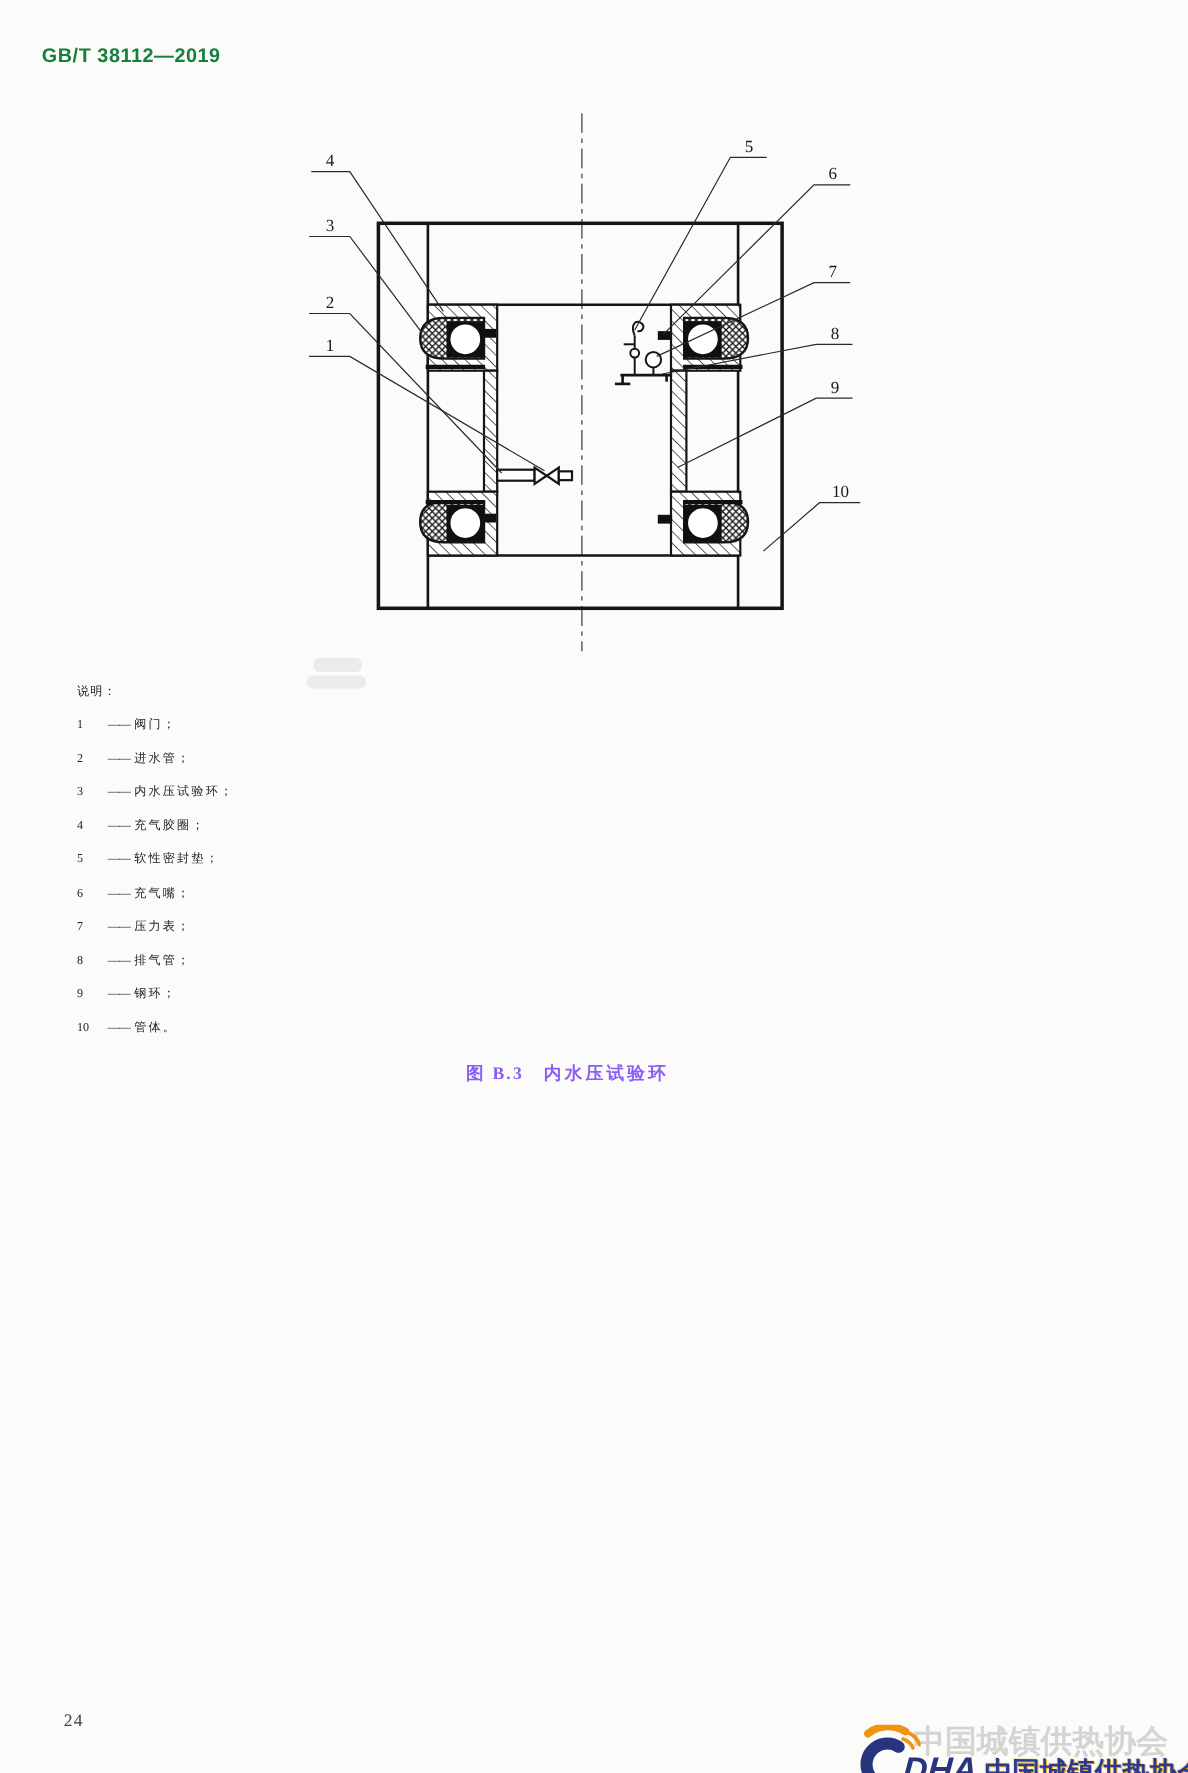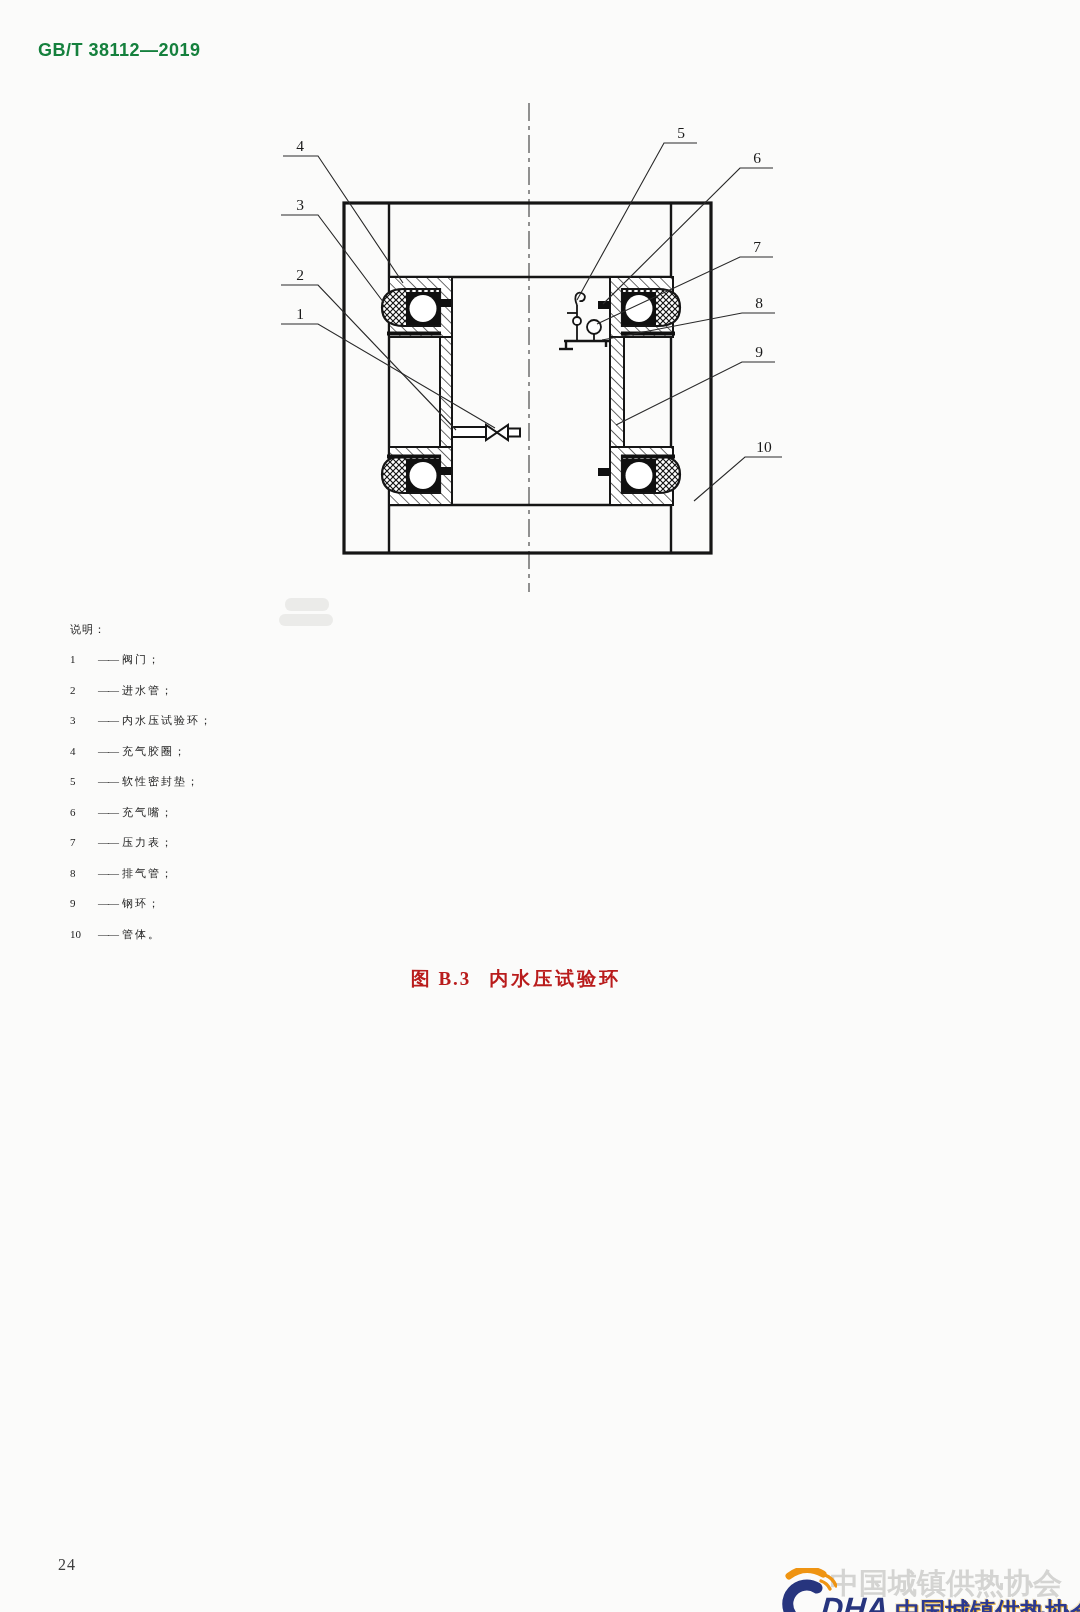--- a/index.html
+++ b/index.html
@@ -17,21 +17,21 @@
   .diagram-wrap{position:absolute;left:250px;top:90px;width:560px;height:515px;}
   .legend{position:absolute;left:70px;top:614px;font-size:11px;color:#222;}
   .legend-title{height:30px;line-height:30px;letter-spacing:1px;}
   .legend ul{list-style:none;margin:0;padding:0;}
   .legend li{height:30.5px;line-height:30.5px;white-space:nowrap;}
   .legend .num{display:inline-block;width:28px;}
   .legend .dash{letter-spacing:-1px;margin-right:4px;}
   .legend .lbl{letter-spacing:2px;}
   .figure-caption{
     position:absolute;left:516px;top:966px;transform:translateX(-50%);
-    font-weight:bold;font-size:19px;white-space:nowrap;color:#b91c1c;
+    font-weight:bold;font-size:16px;white-space:nowrap;color:#8b5cf6;
   }
   .figure-caption .cap-prefix{margin-right:18px;letter-spacing:2px;}
   .figure-caption .cap-title{letter-spacing:3px;}
   .page-number{
     position:absolute;left:58px;top:1556px;
     font-size:16px;color:#3f3f3f;letter-spacing:1px;
   }
   .assoc-logo{position:absolute;left:775px;top:1556px;width:295px;height:68px;text-align:right;}
   .logo-watermark{
     position:absolute;left:55px;top:8px;

